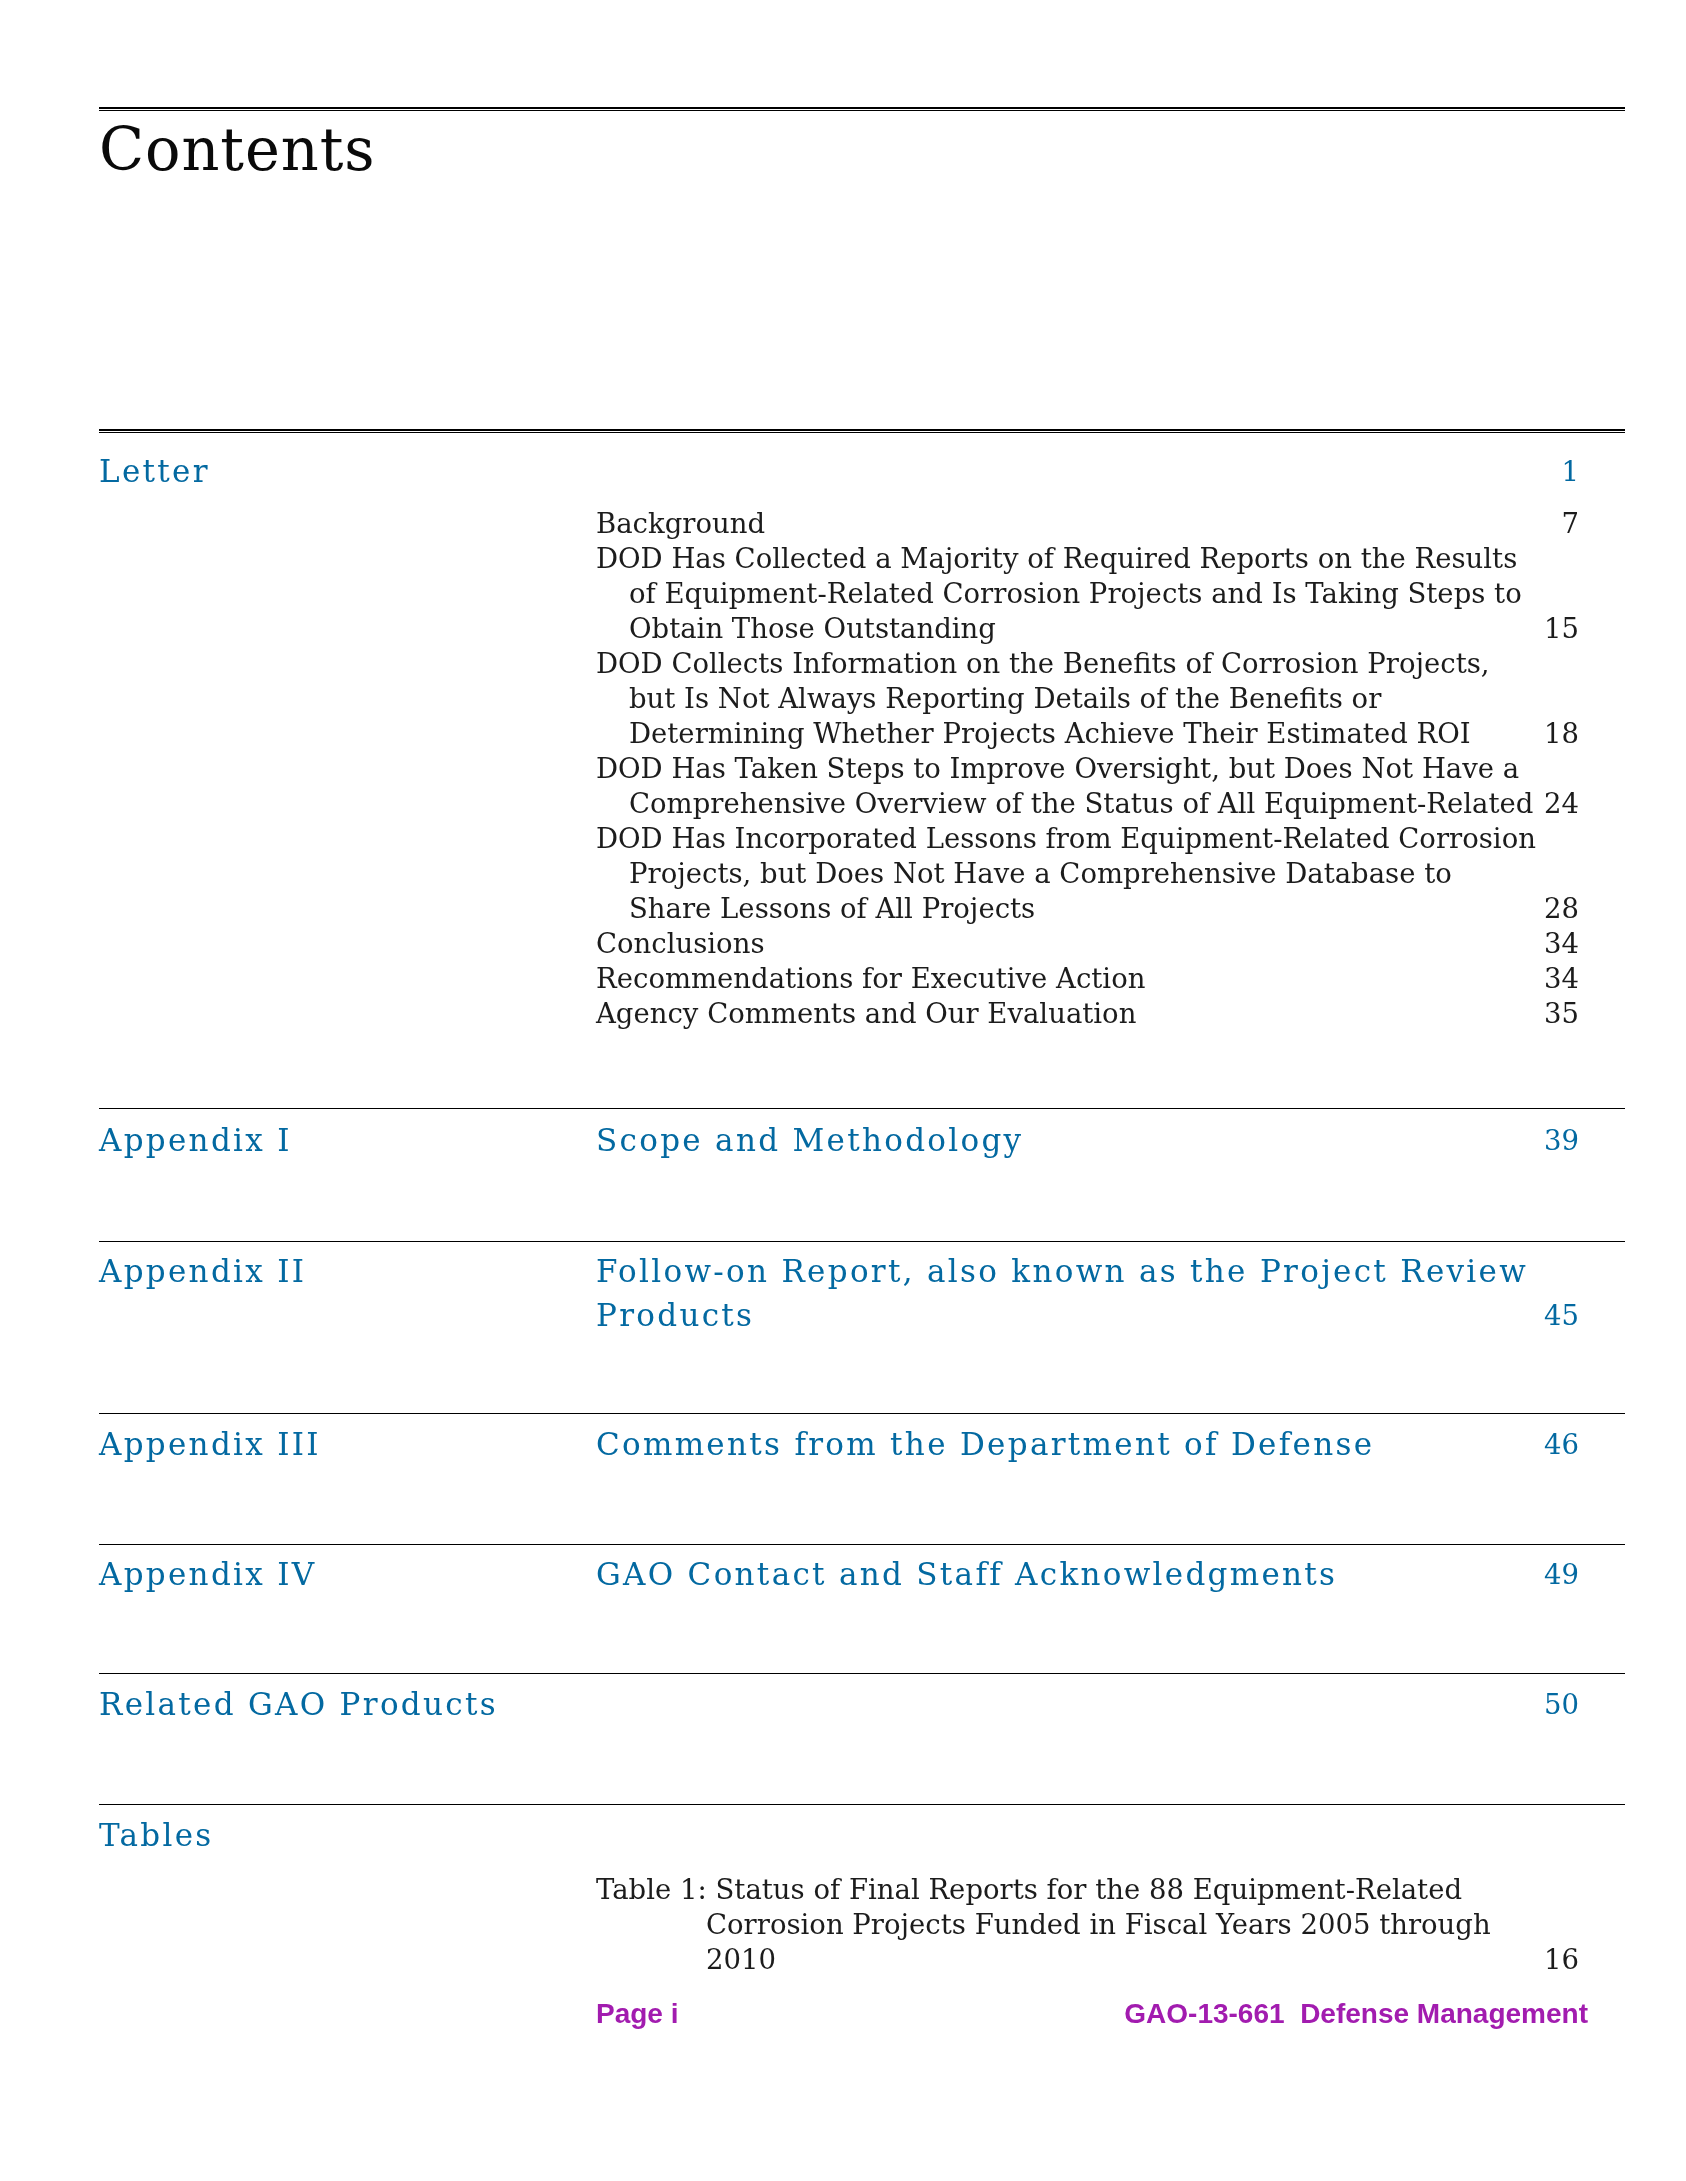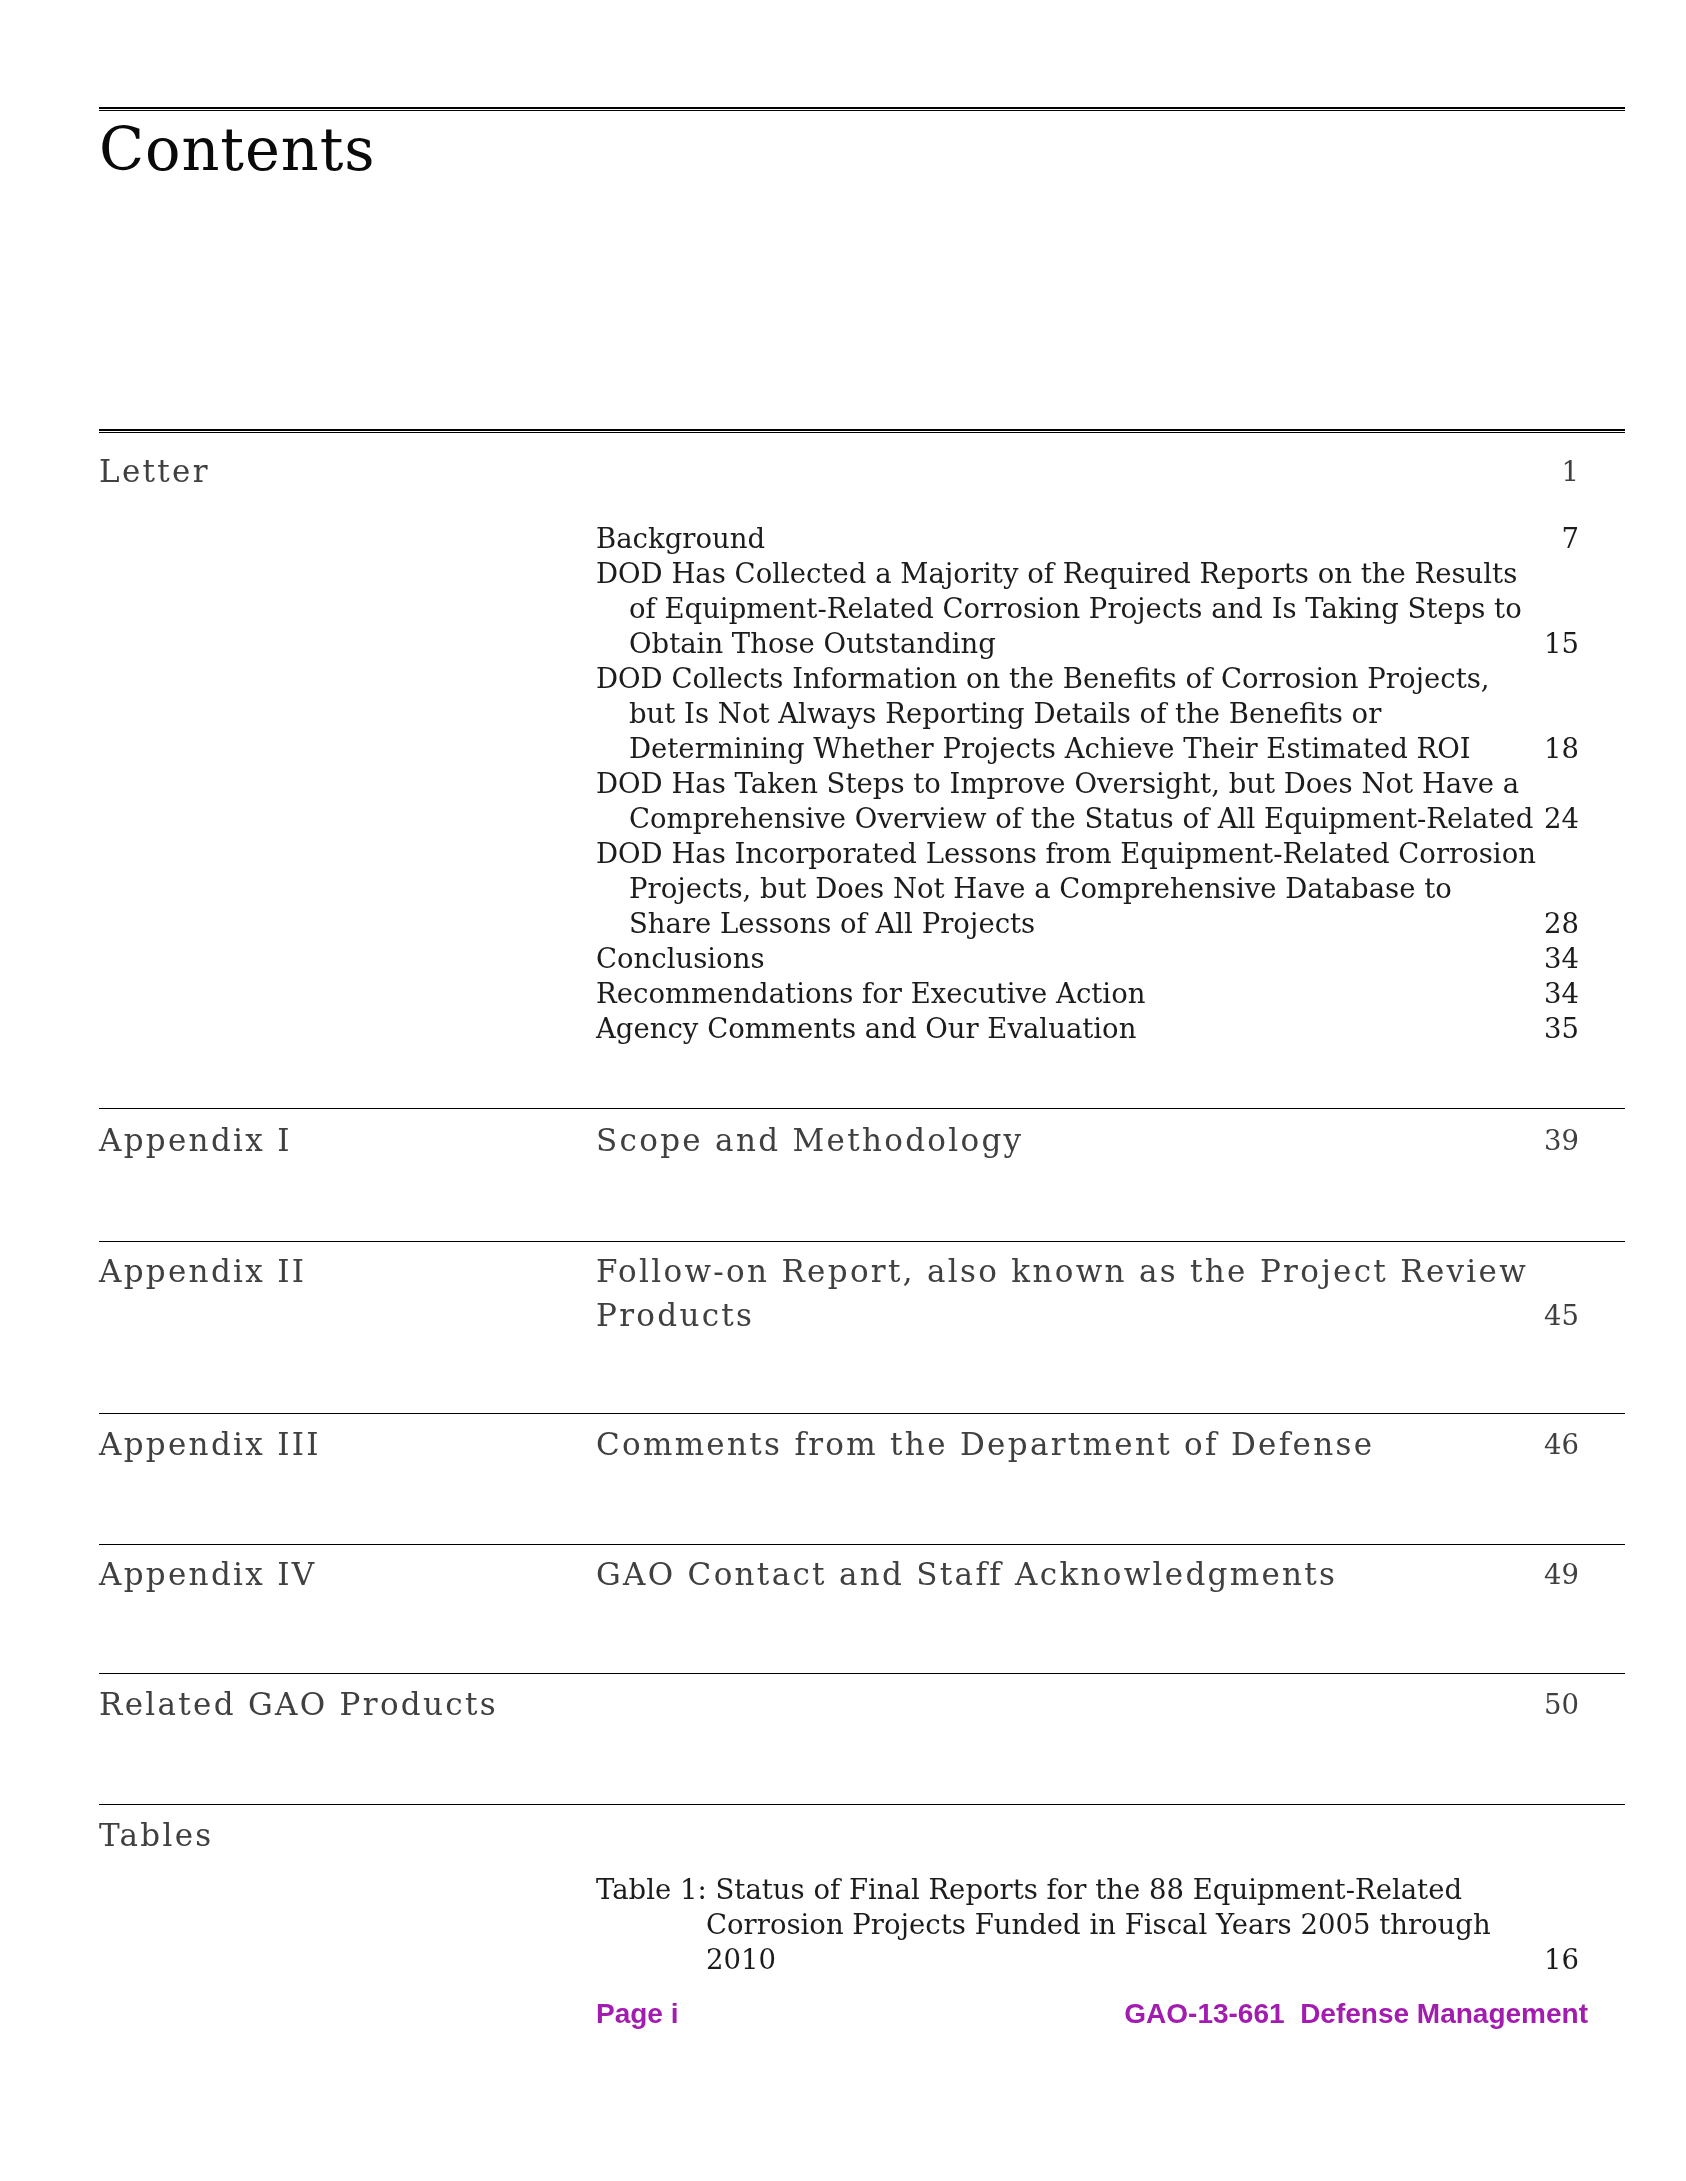--- a/index.html
+++ b/index.html
@@ -27,21 +27,21 @@
   .doc-title {
     position:absolute; left:99px; top:118px;
     font-size:59px; line-height:64px; letter-spacing:0.9px;
     color:#0a0a0a;
   }
 
   
   .secrow {
     position:absolute; left:99px; width:1526px;
     line-height:44px; font-size:31px; letter-spacing:2.3px;
-    color:#404040;
+    color:#0369a1;
   }
   .seclabel { position:absolute; left:0; top:0; white-space:nowrap; }
   .sectitle { display:block; margin-left:497px; white-space:normal; }
   .sectitle .ln { display:block; white-space:nowrap; }
   .secpg {
     position:absolute; right:46px; bottom:0;
     font-size:27.5px; letter-spacing:0; line-height:44px;
   }
 
   
@@ -74,21 +74,21 @@
 
   <div class="rule-heavy" style="top:107px"></div>
   <div class="doc-title">Contents</div>
 
   <div class="rule-heavy" style="top:429px"></div>
   <div class="secrow" style="top:449px; height:44px">
     <span class="seclabel">Letter</span>
     <span class="secpg">1</span>
   </div>
 
-  <div class="toc-block" style="top:521px">
+  <div class="toc-block" style="top:506px">
     <div class="entry">
       <span class="ln">Background</span>
       <span class="pg">7</span>
     </div>
     <div class="entry">
       <span class="ln">DOD Has Collected a Majority of Required Reports on the Results</span>
       <span class="ln cont">of Equipment-Related Corrosion Projects and Is Taking Steps to</span>
       <span class="ln cont">Obtain Those Outstanding</span>
       <span class="pg">15</span>
     </div>

